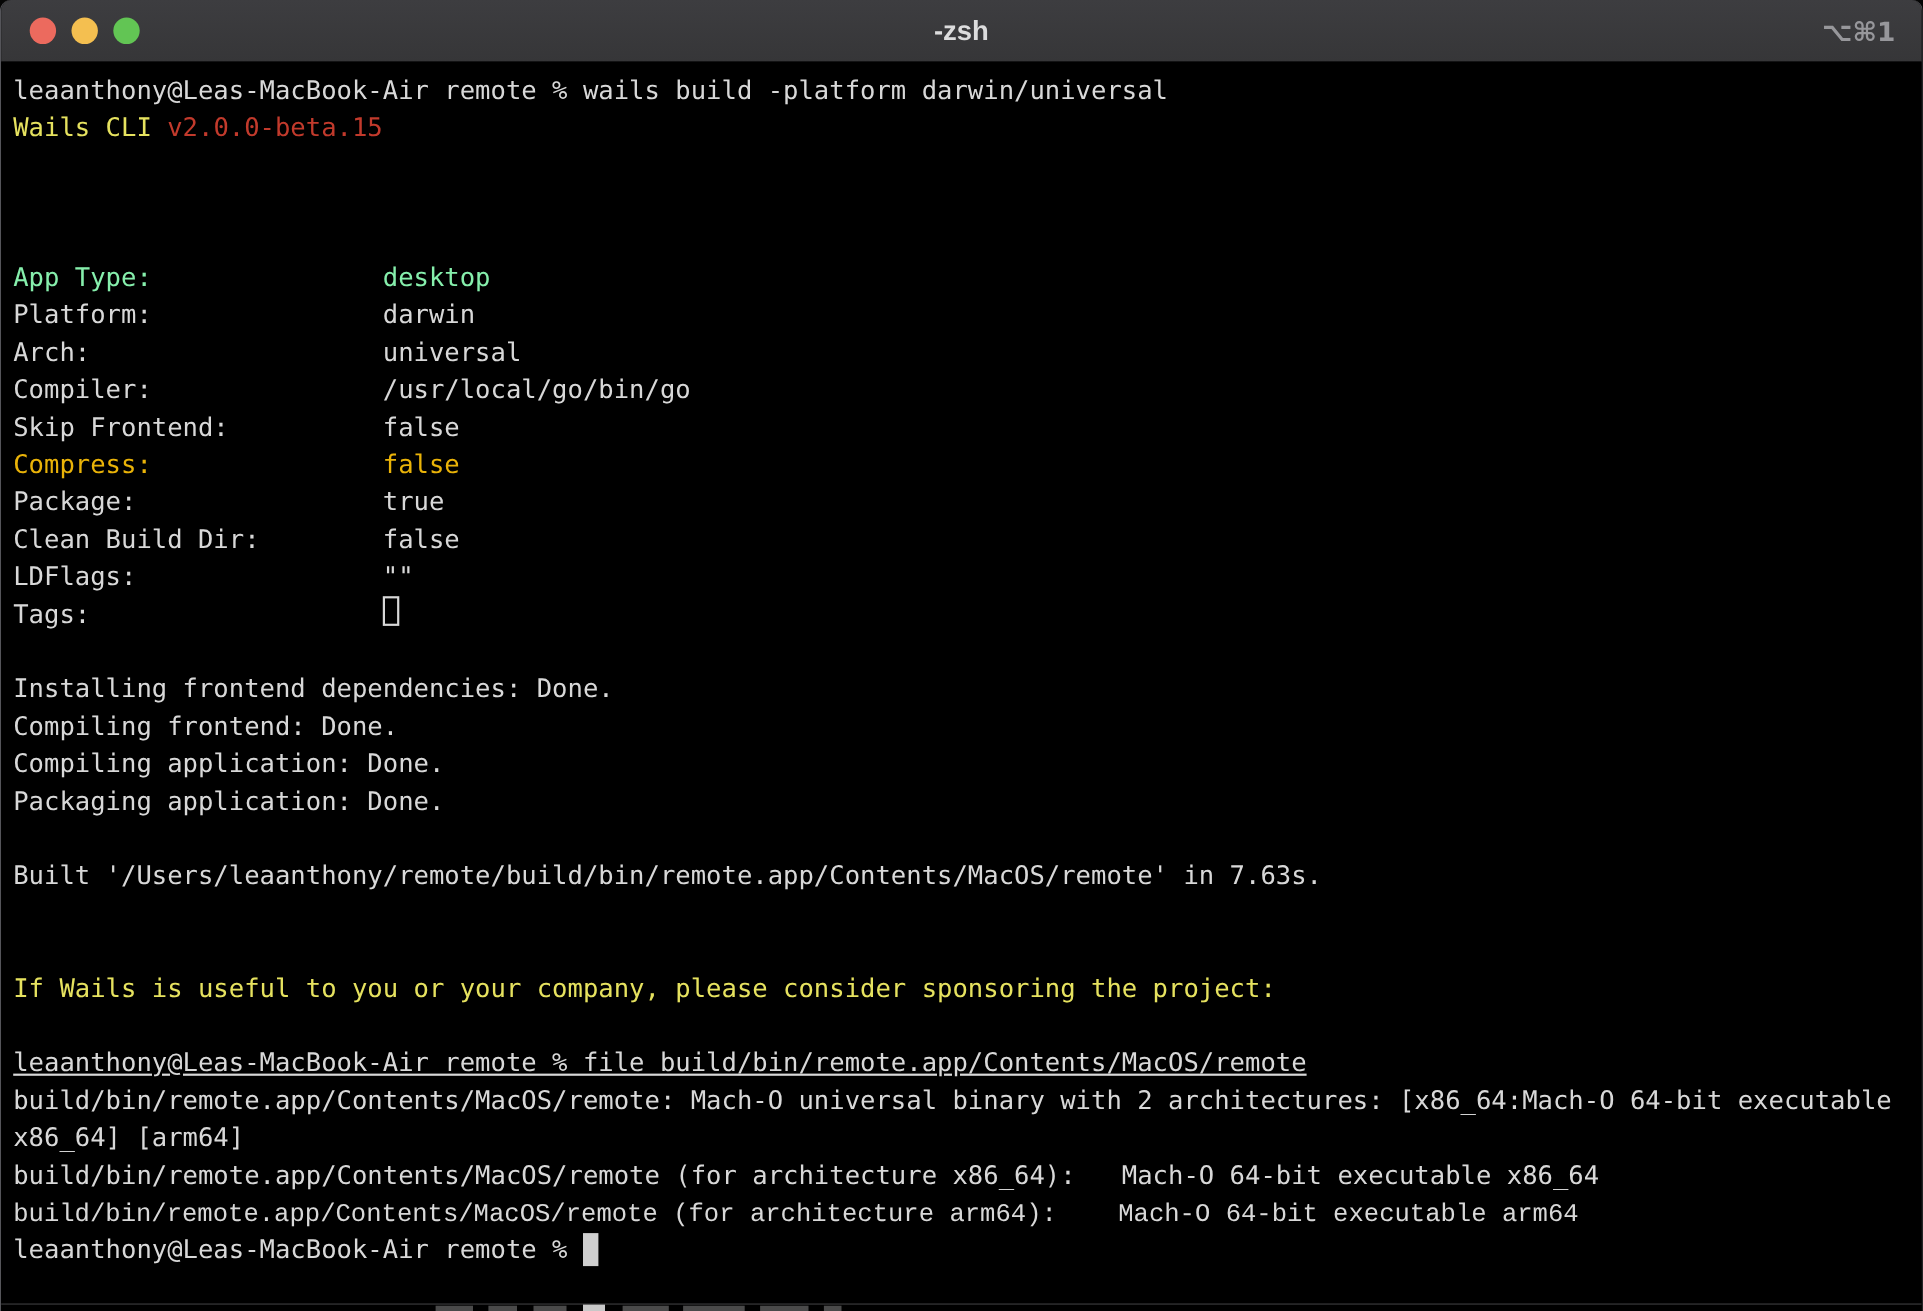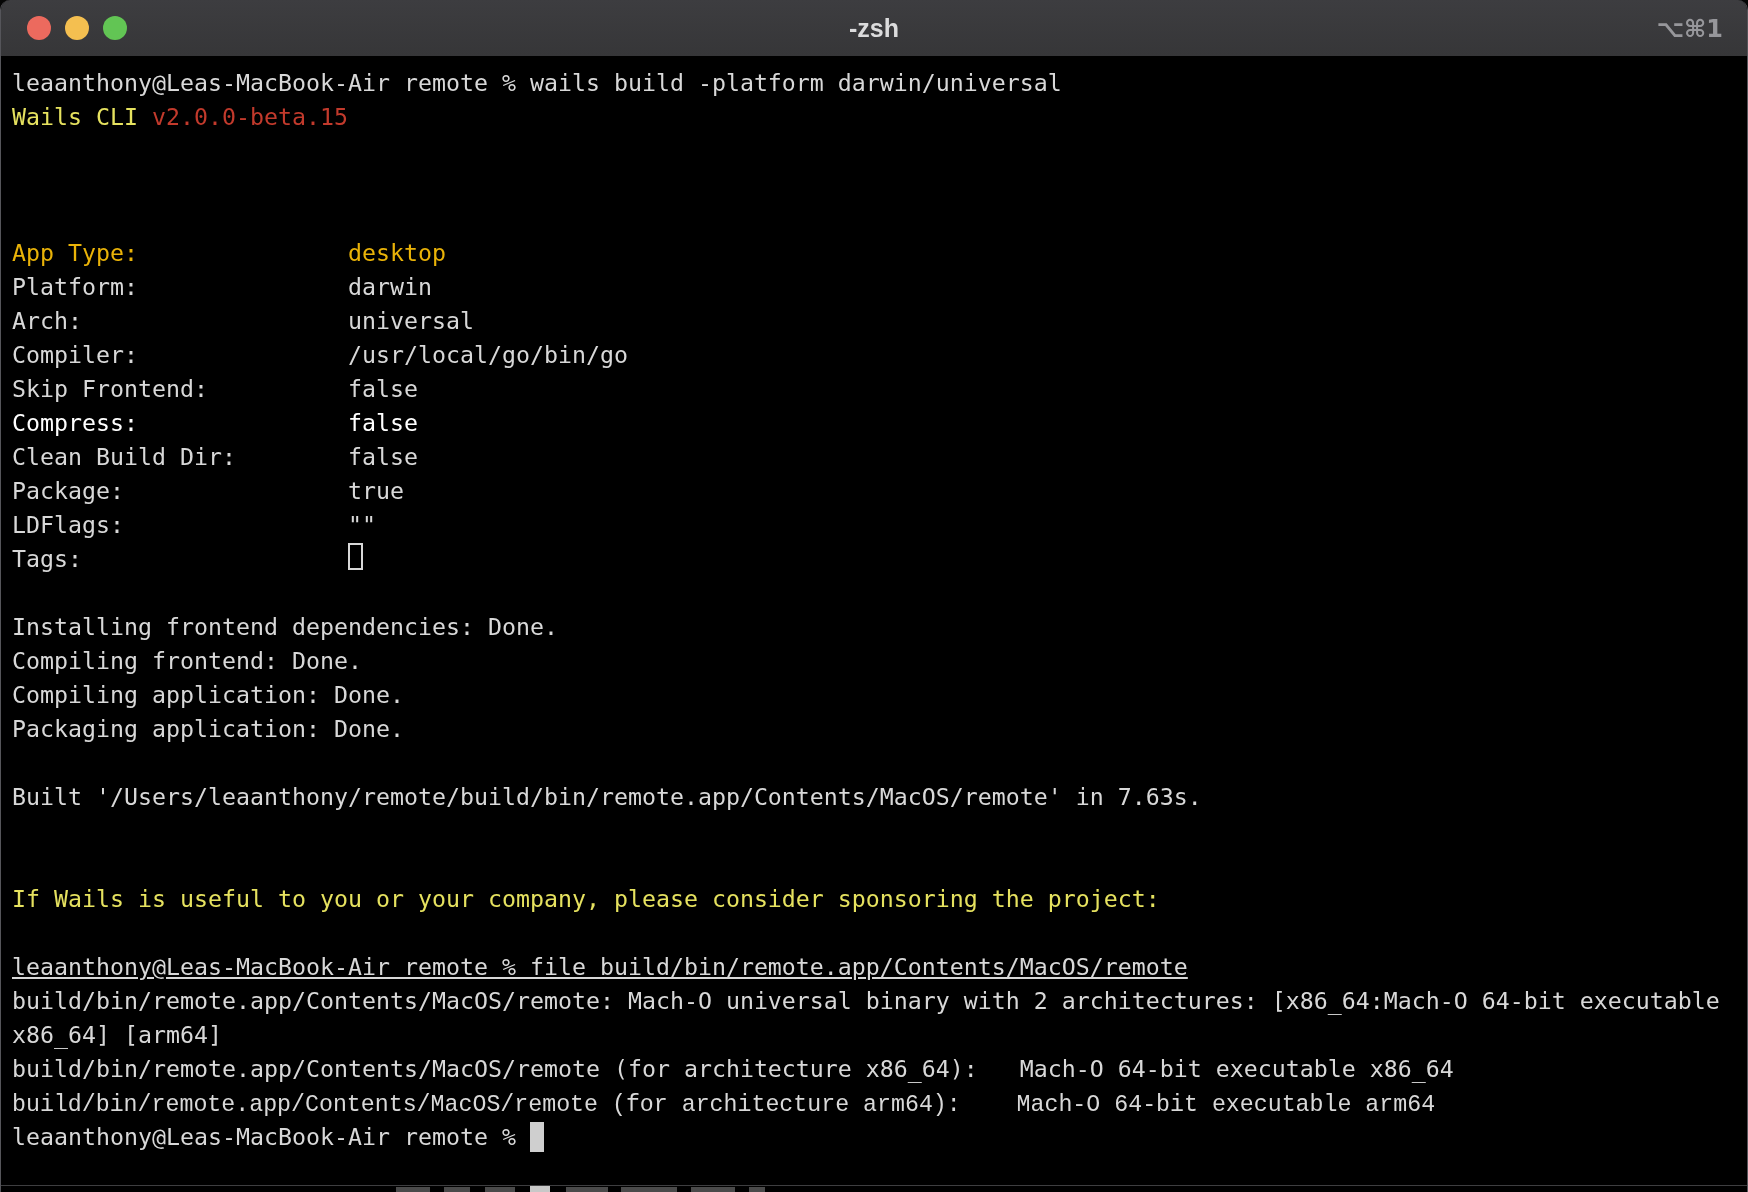--- a/index.html
+++ b/index.html
@@ -90,28 +90,28 @@
     <div class="window-title">-zsh</div>
     <div class="shortcut-badge">⌥⌘1</div>
   </div>
 
   <div class="screen" id="screen">
       <div class="term-line"><span style="color: rgb(216, 216, 216);">leaanthony@Leas-MacBook-Air remote % wails build -platform darwin/universal</span></div>
       <div class="term-line"><span style="color: rgb(230, 226, 95);">Wails CLI </span><span style="color: rgb(194, 58, 44);">v2.0.0-beta.15</span></div>
       <div class="term-line"></div>
       <div class="term-line"></div>
       <div class="term-line"></div>
-      <div class="term-line"><span style="color: #eab308;">App Type:               desktop</span></div>
+      <div class="term-line"><span style="color: #86efac;">App Type:               desktop</span></div>
       <div class="term-line"><span style="color: rgb(216, 216, 216);">Platform:               darwin</span></div>
       <div class="term-line"><span style="color: rgb(216, 216, 216);">Arch:                   universal</span></div>
       <div class="term-line"><span style="color: rgb(216, 216, 216);">Compiler:               /usr/local/go/bin/go</span></div>
       <div class="term-line"><span style="color: rgb(216, 216, 216);">Skip Frontend:          false</span></div>
-      <div class="term-line"><span style="color: #ffffff;">Compress:               false</span></div>
+      <div class="term-line"><span style="color: #eab308;">Compress:               false</span></div>
+      <div class="term-line"><span style="color: rgb(216, 216, 216);">Package:                true</span></div>
       <div class="term-line"><span style="color: rgb(216, 216, 216);">Clean Build Dir:        false</span></div>
-      <div class="term-line"><span style="color: rgb(216, 216, 216);">Package:                true</span></div>
       <div class="term-line"><span style="color: rgb(216, 216, 216);">LDFlags:                ""</span></div>
       <div class="term-line"><span style="color: rgb(216, 216, 216);">Tags:                   </span><span class="tofu-box"></span></div>
       <div class="term-line"></div>
       <div class="term-line"><span style="color: rgb(216, 216, 216);">Installing frontend dependencies: Done.</span></div>
       <div class="term-line"><span style="color: rgb(216, 216, 216);">Compiling frontend: Done.</span></div>
       <div class="term-line"><span style="color: rgb(216, 216, 216);">Compiling application: Done.</span></div>
       <div class="term-line"><span style="color: rgb(216, 216, 216);">Packaging application: Done.</span></div>
       <div class="term-line"></div>
       <div class="term-line"><span style="color: rgb(216, 216, 216);">Built '/Users/leaanthony/remote/build/bin/remote.app/Contents/MacOS/remote' in 7.63s.</span></div>
       <div class="term-line"></div>

